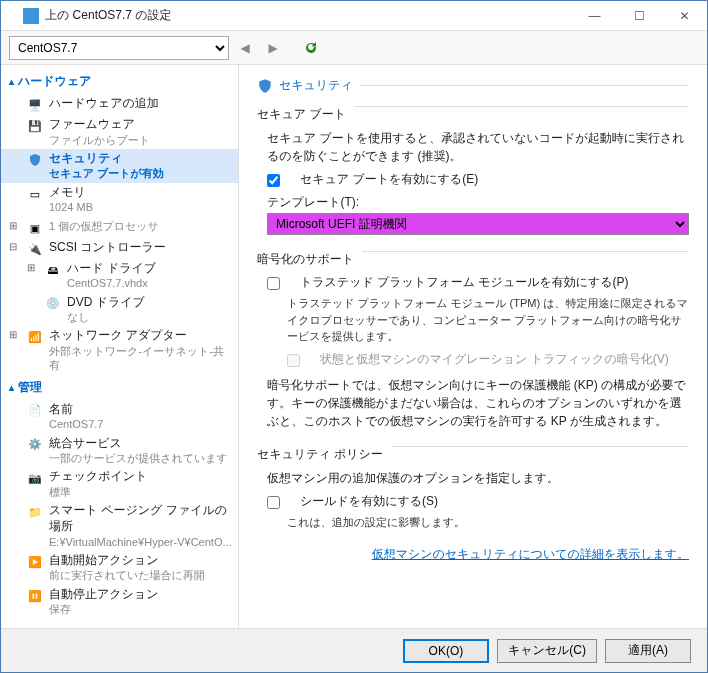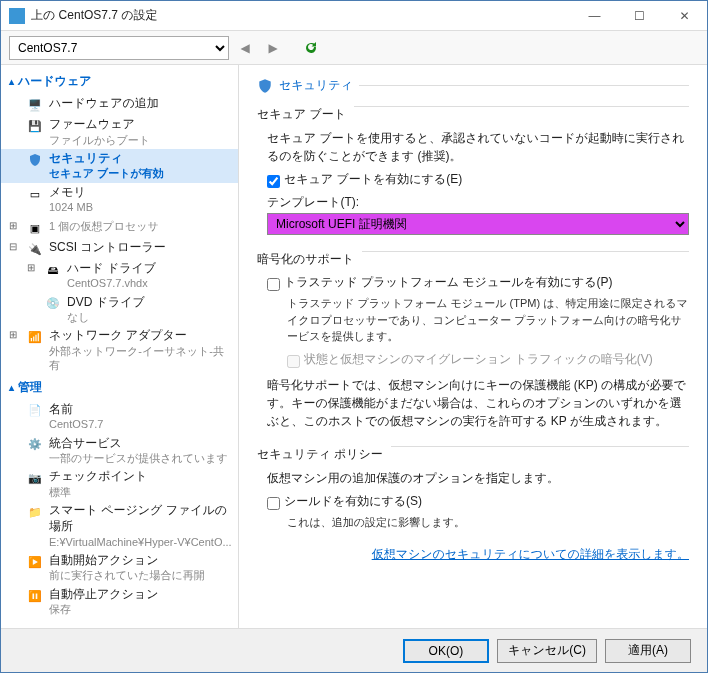--- a/index.html
+++ b/index.html
@@ -1,17 +1,17 @@
 <!DOCTYPE html>
 <html><head>
 <meta charset="utf-8">
 <style>
 * { box-sizing: border-box; margin: 0; padding: 0; font-family: "Yu Gothic UI", "Meiryo", sans-serif; font-size: 12px; }
 body { background: #fff; width: 708px; height: 673px; overflow: hidden; border: 1px solid #4a7bb0; display: flex; flex-direction: column; }
-.titlebar { background: #fff; height: 30px; display: flex; align-items: center; padding: 0 0 0 8px; border-bottom: 1px solid #ddd; }
+.titlebar { background: #fff; height: 30px; display: flex; align-items: center; padding: 0 0 0 22px; border-bottom: 1px solid #ddd; }
 .titlebar .icon { width: 16px; height: 16px; background: #3a96d6; margin-right: 6px; }
 .titlebar .title { flex: 1; color: #222; }
 .titlebar .winbtns { display: flex; }
 .titlebar .winbtn { width: 45px; height: 30px; display: flex; align-items: center; justify-content: center; color: #555; cursor: pointer; }
 .toolbar { height: 34px; display: flex; align-items: center; padding: 4px 8px; gap: 4px; border-bottom: 1px solid #ddd; background: #f8f8f8; }
 .toolbar select { width: 220px; height: 24px; border: 1px solid #aaa; background: #fff; padding: 0 4px; }
 .toolbar .navbtn { width: 24px; height: 24px; display: flex; align-items: center; justify-content: center; color: #888; cursor: pointer; }
 .toolbar .refresh { color: #1a8a1a; }
 .body { flex: 1; display: flex; overflow: hidden; }
 .sidebar { width: 238px; border-right: 1px solid #ddd; overflow-y: auto; padding: 4px 0; }
@@ -25,21 +25,21 @@
 .item .lbl { color: #222; }
 .item .sub { color: #888; font-size: 11px; }
 .item .expand { width: 12px; color: #666; font-size: 10px; margin-left: -18px; cursor: pointer; }
 .item.indent { padding-left: 44px; }
 .content { flex: 1; padding: 12px 18px; overflow-y: auto; color: #222; }
 .section-hdr { display: flex; align-items: center; gap: 6px; color: #0066cc; margin-bottom: 12px; }
 .section-hdr .line { flex: 1; height: 1px; background: #ddd; }
 .fieldset { margin-bottom: 16px; padding-left: 10px; }
 .desc { color: #222; line-height: 1.5; margin-bottom: 6px; }
 .desc.small { font-size: 11px; color: #333; margin-left: 20px; }
-.chkrow { display: flex; align-items: flex-end; gap: 4px; margin: 4px 0; }
+.chkrow { display: flex; align-items: center; gap: 20px; margin: 4px 0; }
 .chkrow input { margin-top: 2px; }
 .chkrow.disabled { color: #999; }
 .dd { width: 100%; height: 22px; border: 1px solid #888; background: #d946ef; padding: 0 4px; margin-top: 2px; }
 .link { color: #0066cc; text-decoration: underline; text-align: right; display: block; margin-top: 8px; cursor: pointer; }
 .footer { height: 44px; border-top: 1px solid #ddd; display: flex; align-items: center; justify-content: flex-end; padding: 0 16px; gap: 8px; background: #f0f0f0; }
 .footer button { min-width: 86px; height: 24px; border: 1px solid #888; background: #e8e8e8; cursor: pointer; padding: 0 10px; }
 .footer button.primary { border: 2px solid #0078d7; }
 .group-line { display:flex; align-items:flex-start; gap:8px; margin: 8px 0 6px -10px; }
 .group-line .gl { flex:1; height:1px; background:#ddd; }
 svg { display:block; }

